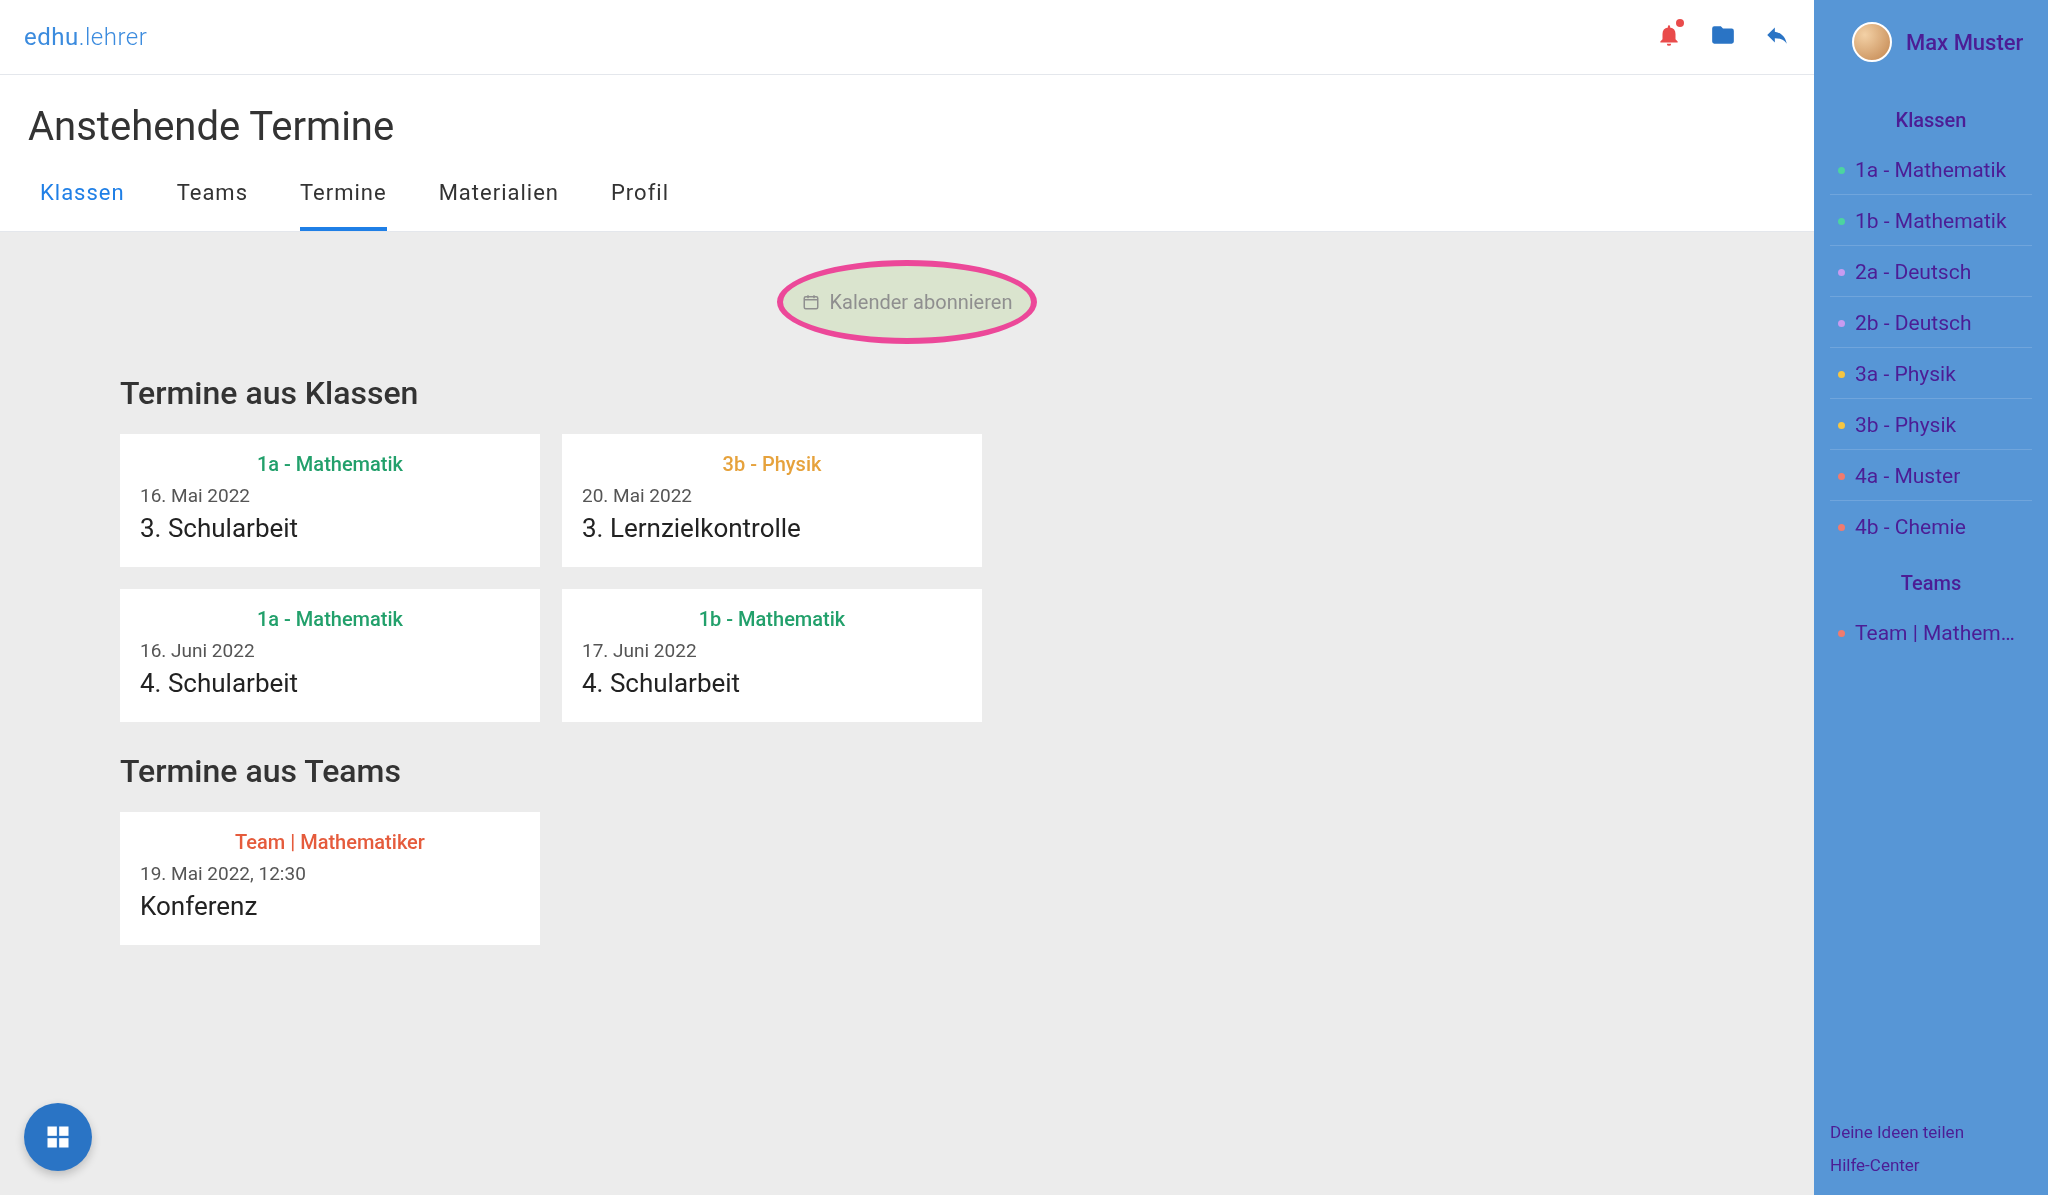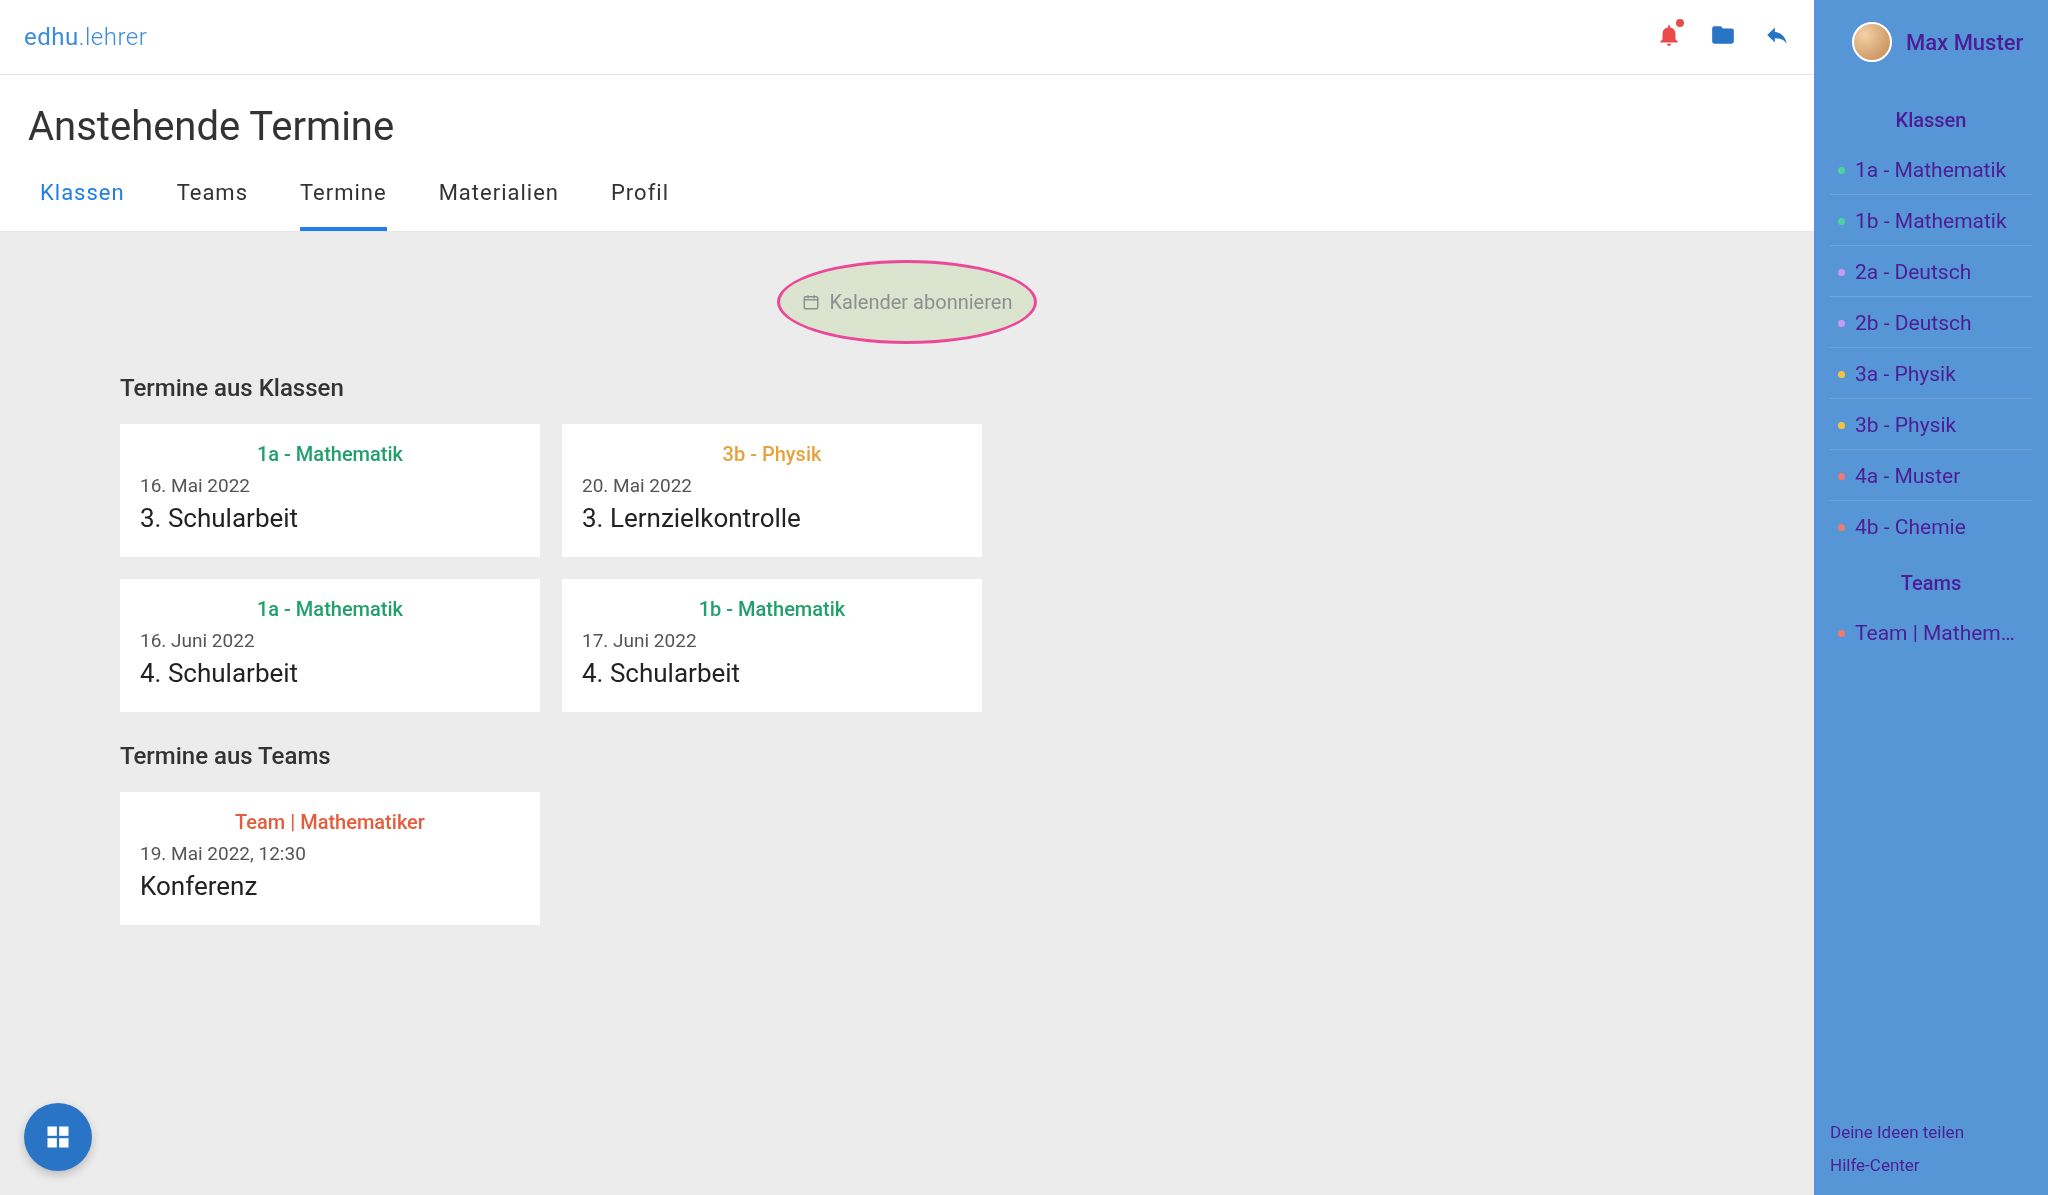--- a/index.html
+++ b/index.html
@@ -47,30 +47,30 @@
   .content {
     flex: 1 1 auto;
     background: #ececec;
     overflow: auto;
     padding: 0 0 40px 0;
   }
 
   .subscribe-wrap { display: flex; justify-content: center; padding-top: 28px; }
   .subscribe-oval {
     width: 260px; height: 84px;
-    border: 3px solid #ec4899;
+    border: 6px solid #ec4899;
     border-radius: 50%;
     background: rgba(121,191,42,0.15);
     display: flex; align-items: center; justify-content: center; gap: 10px;
   }
   .cal-icon { width: 18px; height: 18px; color: #8f8f8f; }
   .subscribe-label { font-size: 20px; color: #8f8f8f; }
 
   .section { padding: 30px 120px 0 120px; }
-  .section-h { font-size: 24px; font-weight: 500; color: #333; margin-bottom: 22px; }
+  .section-h { font-size: 32px; font-weight: 500; color: #333; margin-bottom: 22px; }
 
   .card-grid {
     display: grid;
     grid-template-columns: repeat(2, 420px);
     gap: 22px;
   }
   .card {
     background: #fff;
     padding: 18px 20px 24px 20px;
   }

